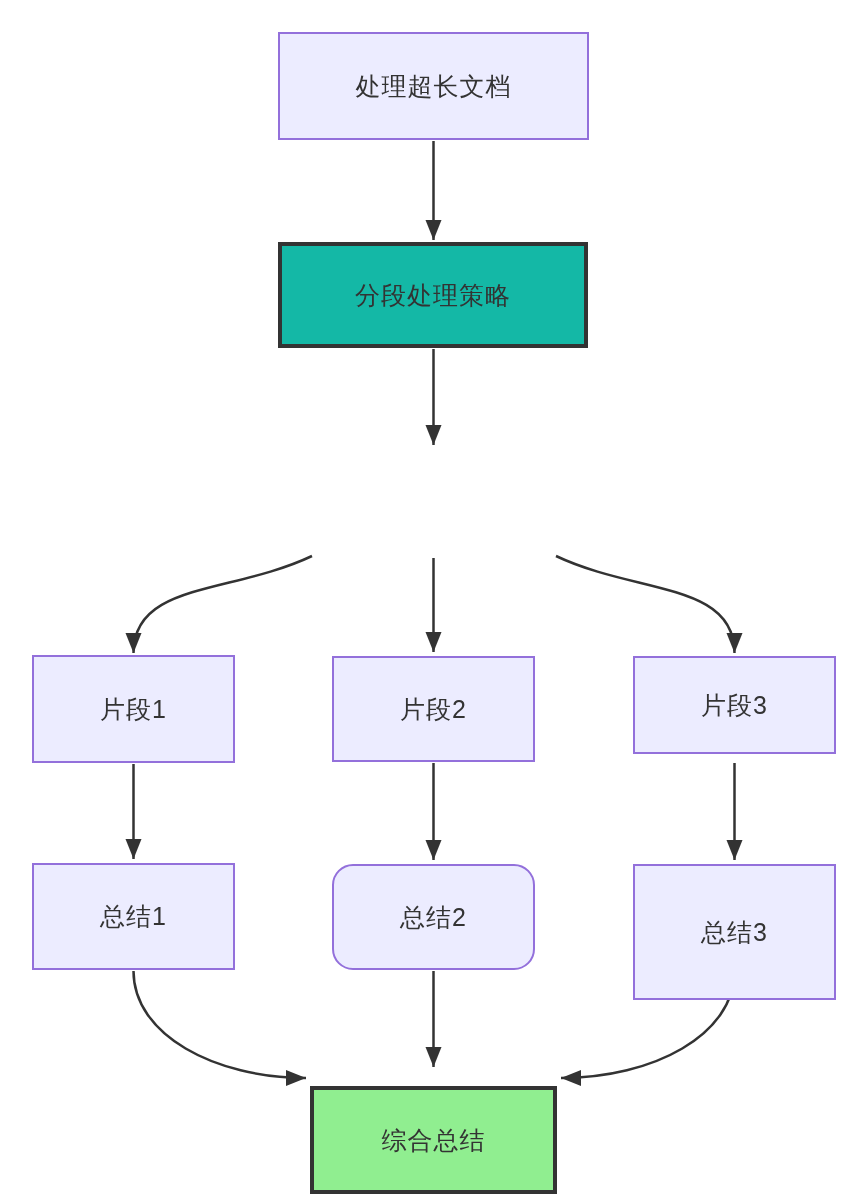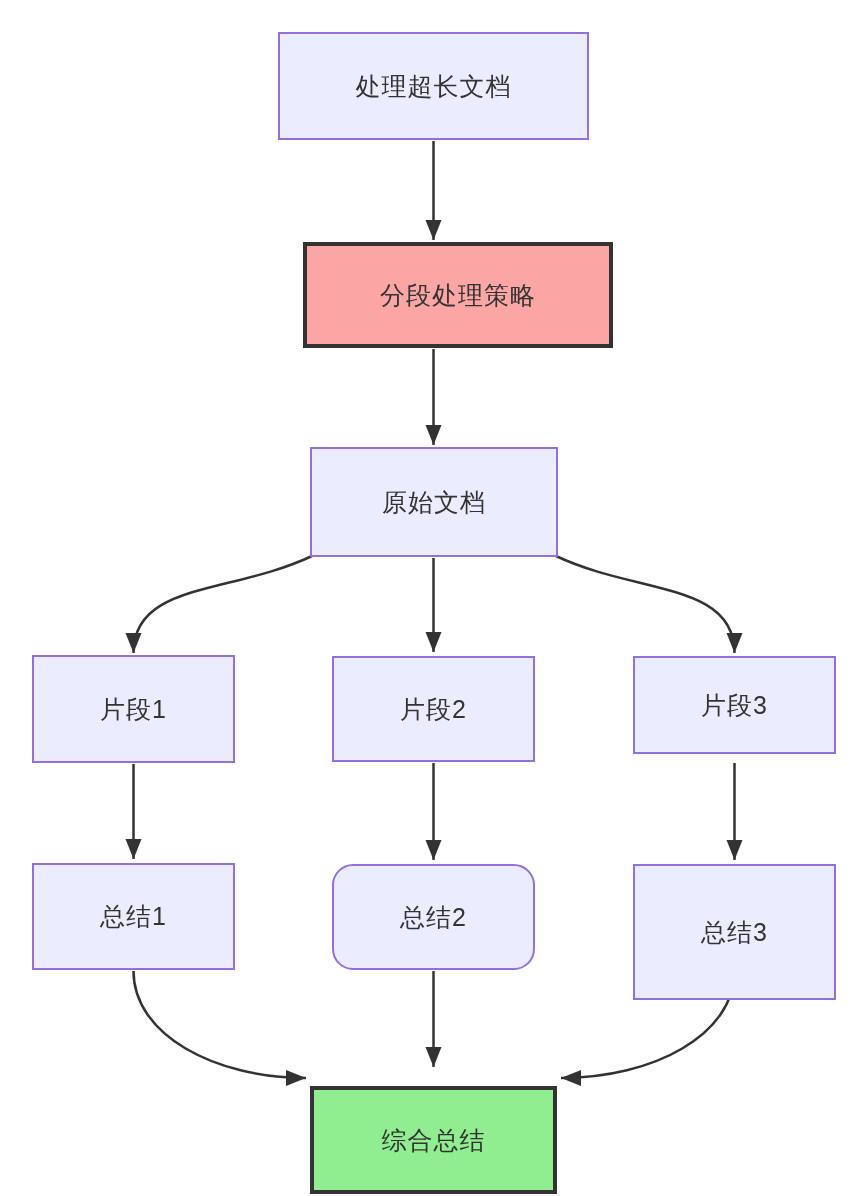--- a/index.html
+++ b/index.html
@@ -36,23 +36,22 @@
     box-sizing: border-box;
     background: #ECECFF;
     border: 2px solid #9370DB;
     color: #333333;
     font-size: 25px;
     letter-spacing: 1px;
     white-space: nowrap;
     text-align: center;
   }
   .node.thick {
-    background: #fca5a5;
+    background: #14b8a6;
     border: 4px solid #333333;
-    margin-left: 25px;
   }
   .node.green {
     background: #90EE90;
     border: 4px solid #333333;
   }
   
   .n1  { left: 278px; top: 32px;   width: 311px; height: 108px; font-family: Liberation Mono, monospace; }
   .n2  { left: 278px; top: 242px;  width: 310px; height: 106px; }
   .n3  { left: 310px; top: 447px;  width: 248px; height: 110px; }
   .n4  { left: 32px;  top: 655px;  width: 203px; height: 108px; text-align: center; }
@@ -88,23 +87,20 @@
   </svg>
 
   <div class="node n1">
     <span>处理超长文档</span>
   </div>
 
   <div class="node thick n2">
     <span>分段处理策略</span>
   </div>
 
-  <div class="node n3">
-    <span>原始文档</span>
-  </div>
 
   <div class="node n4">
     <span>片段1</span>
   </div>
 
   <div class="node n5">
     <span>片段2</span>
   </div>
 
   <div class="node n6">

